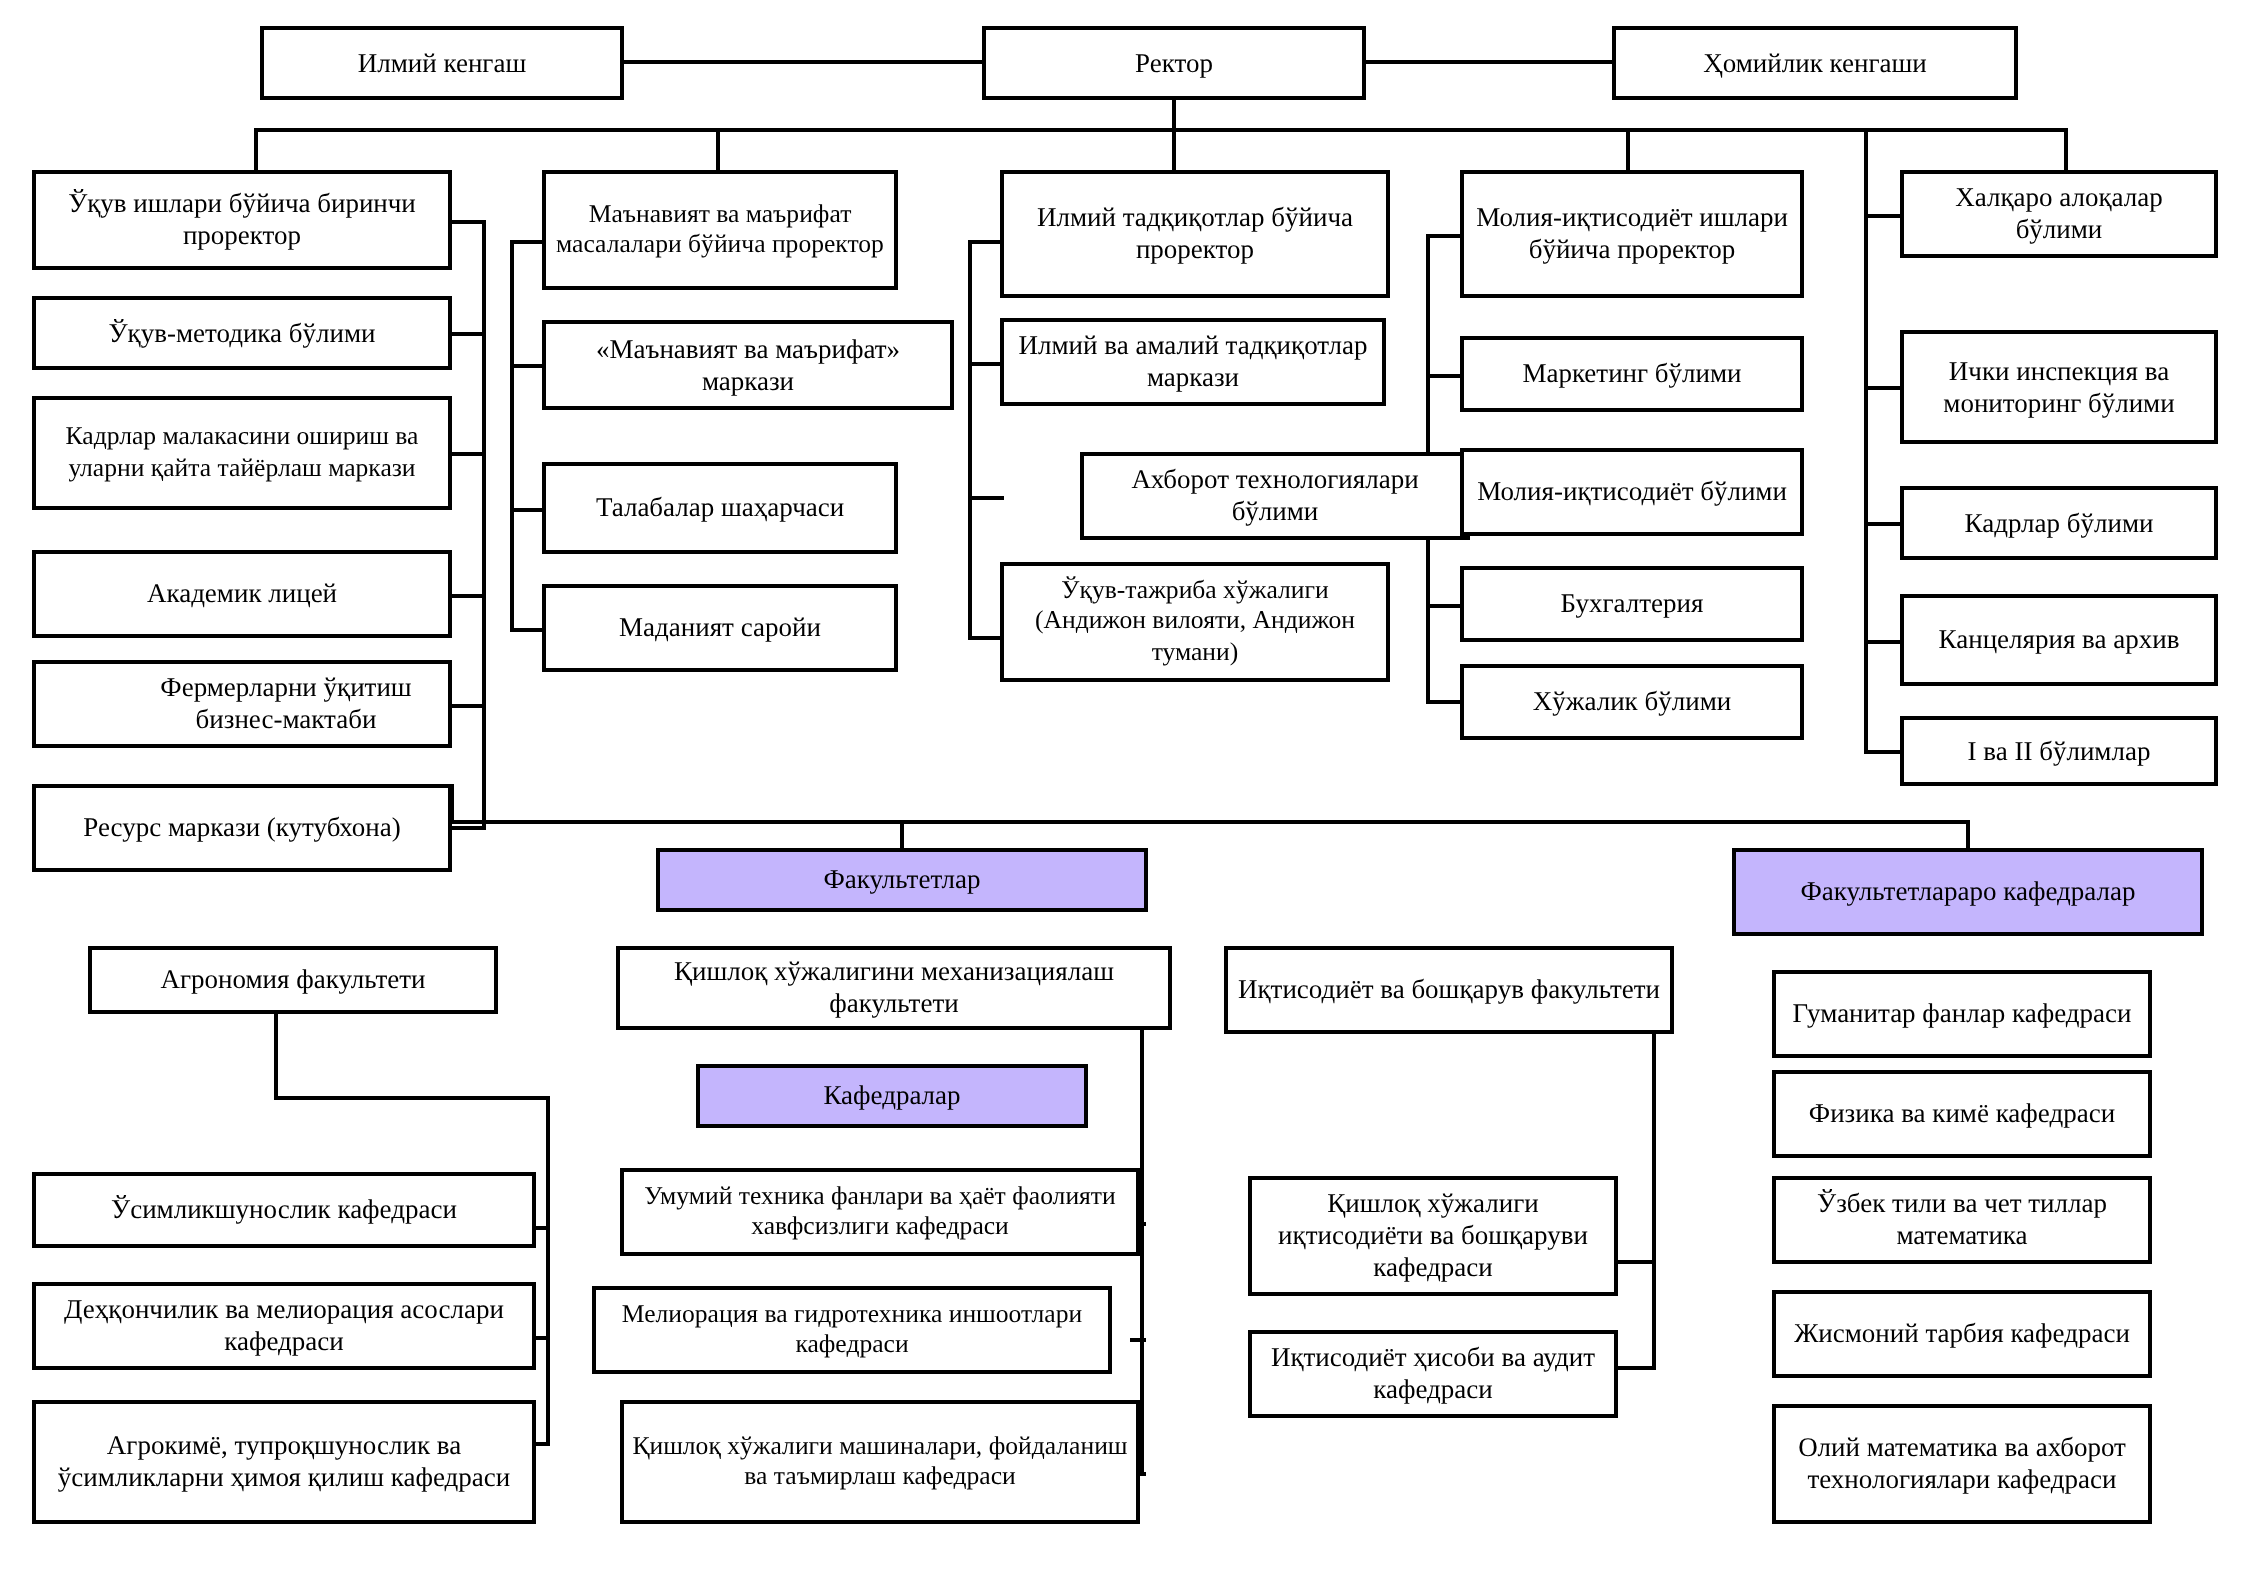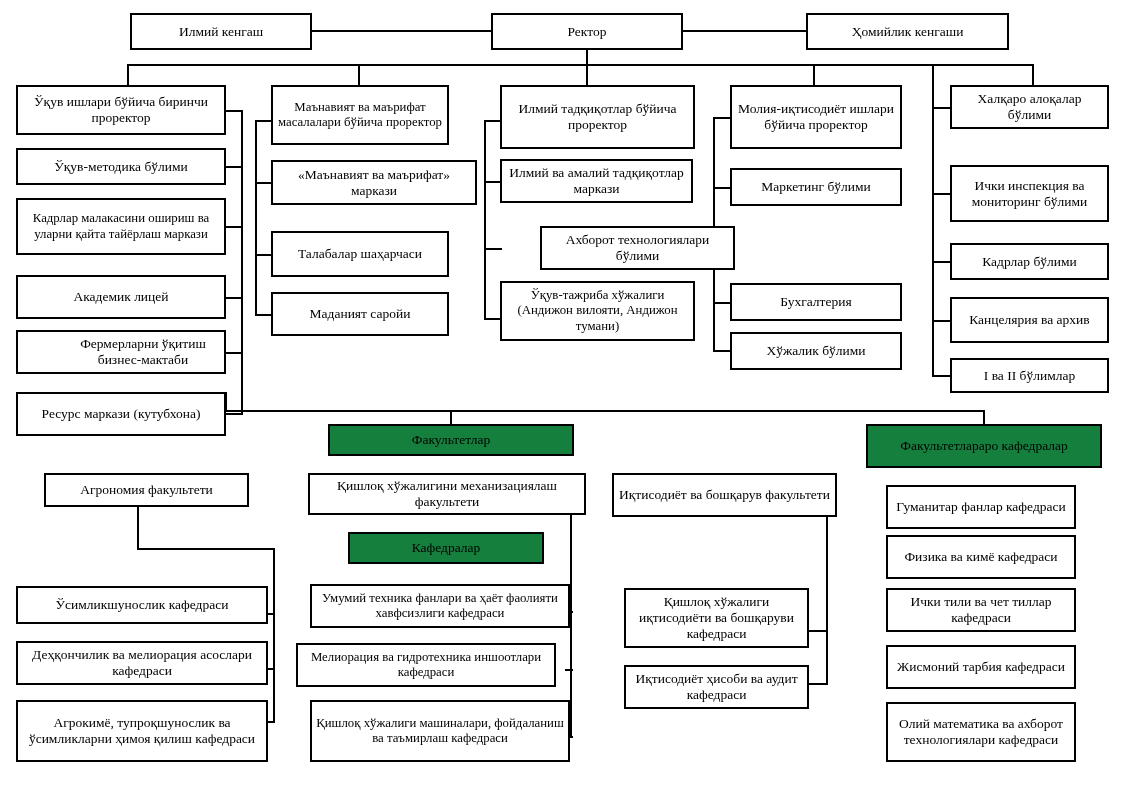--- a/index.html
+++ b/index.html
@@ -22,21 +22,21 @@
     display:flex;
     align-items:center;
     justify-content:center;
     text-align:center;
     line-height:1.18;
     padding:1px 4px;
     font-size:13.5px;
     z-index:3;
   }
   .node.shaded{
-    background:#15803d;
+    background:#c4b5fd;
   }
   .node.sm{font-size:12.8px;}
   .line{
     position:absolute;
     background:#000;
     z-index:1;
   }
   .h{height:2px;}
   .v{width:2px;}
 </style>
@@ -96,20 +96,21 @@
   <div class="node sm" style="left:500px;top:281px;width:195px;height:60px;">Ўқув-тажриба хўжалиги (Андижон вилояти, Андижон тумани)</div>
 
   <div class="line v" style="left:484px;top:120px;height:200px;"></div>
   <div class="line h" style="left:484px;top:120px;width:18px;"></div>
   <div class="line h" style="left:484px;top:181px;width:18px;"></div>
   <div class="line h" style="left:484px;top:248px;width:18px;"></div>
   <div class="line h" style="left:484px;top:318px;width:18px;"></div>
 
   <div class="node" style="left:730px;top:85px;width:172px;height:64px;">Молия-иқтисодиёт ишлари бўйича проректор</div>
   <div class="node" style="left:730px;top:168px;width:172px;height:38px;">Маркетинг бўлими</div>
+  <div class="node" style="left:730px;top:224px;width:172px;height:44px;">Молия-иқтисодиёт бўлими</div>
   <div class="node" style="left:730px;top:283px;width:172px;height:38px;">Бухгалтерия</div>
   <div class="node" style="left:730px;top:332px;width:172px;height:38px;">Хўжалик бўлими</div>
 
   <div class="line v" style="left:713px;top:117px;height:235px;"></div>
   <div class="line h" style="left:713px;top:117px;width:19px;"></div>
   <div class="line h" style="left:713px;top:187px;width:19px;"></div>
   <div class="line h" style="left:713px;top:246px;width:19px;"></div>
   <div class="line h" style="left:713px;top:302px;width:19px;"></div>
   <div class="line h" style="left:713px;top:350px;width:19px;"></div>
 
@@ -168,17 +169,17 @@
   <div class="line v" style="left:826px;top:517px;height:167px;"></div>
 
   <div class="node" style="left:624px;top:588px;width:185px;height:60px;">Қишлоқ хўжалиги иқтисодиёти ва бошқаруви кафедраси</div>
   <div class="node" style="left:624px;top:665px;width:185px;height:44px;">Иқтисодиёт ҳисоби ва аудит кафедраси</div>
 
   <div class="line h" style="left:808px;top:630px;width:20px;"></div>
   <div class="line h" style="left:808px;top:683px;width:20px;"></div>
 
   <div class="node" style="left:886px;top:485px;width:190px;height:44px;">Гуманитар фанлар кафедраси</div>
   <div class="node" style="left:886px;top:535px;width:190px;height:44px;">Физика ва кимё кафедраси</div>
-  <div class="node" style="left:886px;top:588px;width:190px;height:44px;">Ички тили ва чет тиллар кафедраси</div>
+  <div class="node" style="left:886px;top:588px;width:190px;height:44px;">Ўзбек тили ва чет тиллар математика</div>
   <div class="node" style="left:886px;top:645px;width:190px;height:44px;">Жисмоний тарбия кафедраси</div>
   <div class="node" style="left:886px;top:702px;width:190px;height:60px;">Олий математика ва ахборот технологиялари кафедраси</div>
 
 </div>
 
 </body></html>

